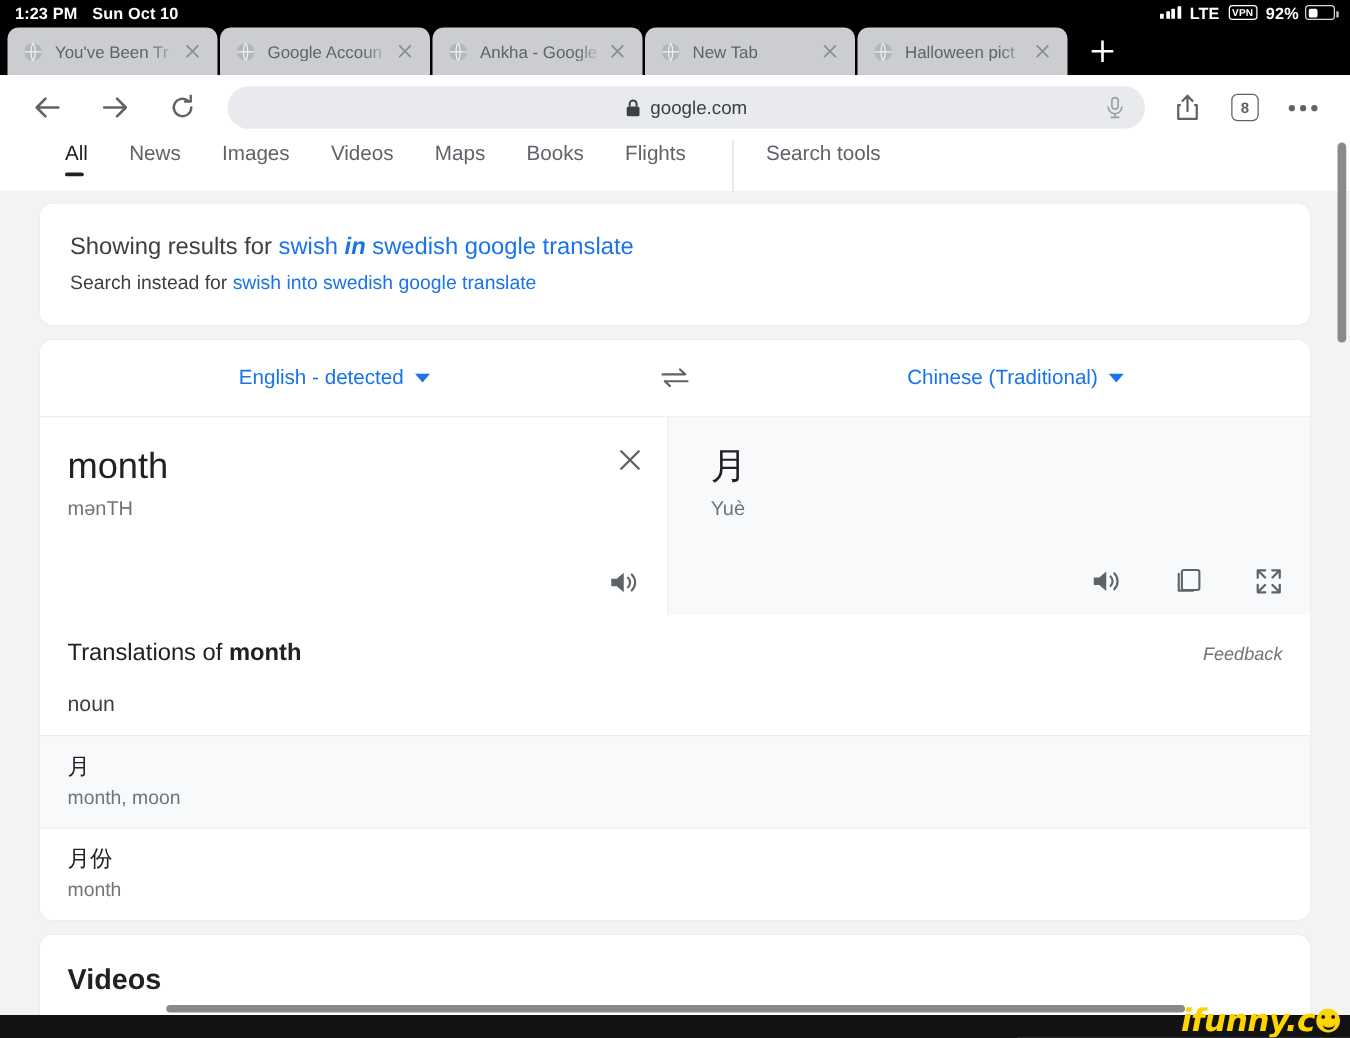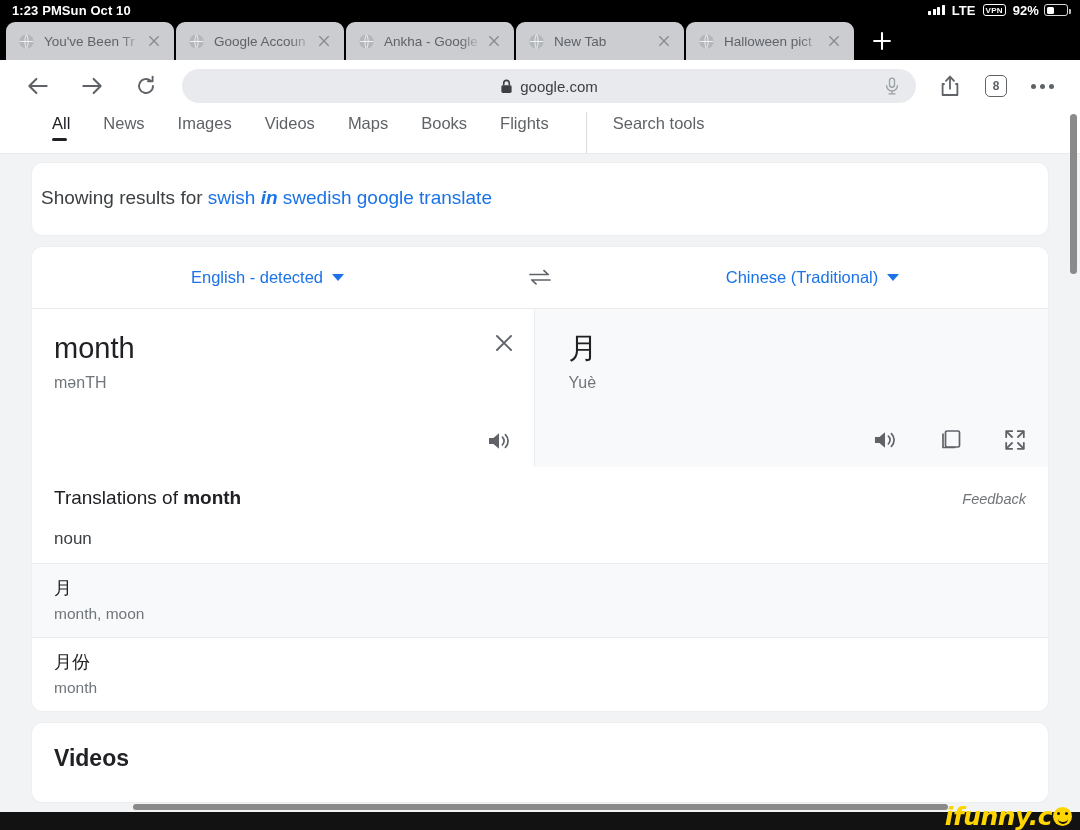--- a/index.html
+++ b/index.html
@@ -10,21 +10,21 @@
     overflow: hidden;
   }
   #root { position: relative; width: 1080px; height: 830px; background:#000; overflow:hidden; }
 
   
   .statusbar {
     position:absolute; top:0; left:0; width:1080px; height:20px;
     color:#fff; display:flex; align-items:center; justify-content:space-between;
     padding:0 12px; font-size:13px; font-weight:600; letter-spacing:.1px;
   }
-  .sb-left { display:flex; align-items:center; }
+  .sb-left { display:flex; align-items:center; gap:12px; }
   .sb-right { display:flex; align-items:center; gap:5px; }
   .sig { display:flex; align-items:flex-end; gap:1.5px; height:10px; }
   .sig i { display:block; width:3px; background:#fff; border-radius:.5px; }
   .sig i:nth-child(1){height:4px}.sig i:nth-child(2){height:6px}
   .sig i:nth-child(3){height:8px}.sig i:nth-child(4){height:10px}
   .vpn {
     border:1.5px solid #fff; border-radius:3px; font-size:8px; font-weight:700;
     padding:0 2px; line-height:11px; height:12px; letter-spacing:.2px;
   }
   .batt { position:relative; width:24px; height:12px; border:1.3px solid rgba(255,255,255,.85);
@@ -94,21 +94,21 @@
   .gnav-sep { width:1px; background:#dadce0; height:42px; margin:0 26px 0 4px; }
   .gnav-tools { font-size:16.5px; color:#5f6368; padding-top:2px; white-space:nowrap; }
   .gnav-underline { position:absolute; left:0; right:0; bottom:0; height:1px; background:#ebebeb; }
 
   .page { background:#f1f3f4; padding:9px 32px 0 32px; height:658px; position:relative; }
 
   .card { background:#fff; border-radius:10px; margin-bottom:12px; overflow:hidden;
           box-shadow:0 0 0 1px rgba(0,0,0,.02); }
 
   
-  .spell { padding:22px 22px 24px 9px; }
+  .spell { padding:22px 22px 24px 24px; }
   .spell-line1 { font-size:19px; color:#3c4043; line-height:1.35; }
   .spell-line1 .lnk { color:#1a73e8; }
   .spell-line1 .lnk .em { font-style:italic; font-weight:700; }
   .spell-line2 { font-size:15.5px; color:#3c4043; margin-top:7px; }
   .spell-line2 .lnk { color:#1a73e8; }
 
   
   .tr-langs { display:flex; align-items:center; height:62px; border-bottom:1px solid #ebebeb; }
   .tr-lang { flex:1 1 0; display:flex; align-items:center; justify-content:center; gap:9px;
              font-size:16.5px; color:#1a73e8; font-weight:500; }
@@ -322,20 +322,23 @@
       <div class="gnav-tools">Search tools</div>
       <div class="gnav-underline"></div>
     </div>
 
     <div class="page">
 
       <div class="card">
         <div class="spell">
           <div class="spell-line1">
             <span>Showing results for </span><a class="lnk"><span>swish </span><span class="em">in</span><span> swedish google translate</span></a>
+          </div>
+          <div class="spell-line2">
+            <span>Search instead for </span><a class="lnk">swish into swedish google translate</a>
           </div>
         </div>
       </div>
 
       <div class="card">
 
         <div class="tr-langs">
           <div class="tr-lang">
             <span>English - detected</span>
             <span class="caret"></span>

